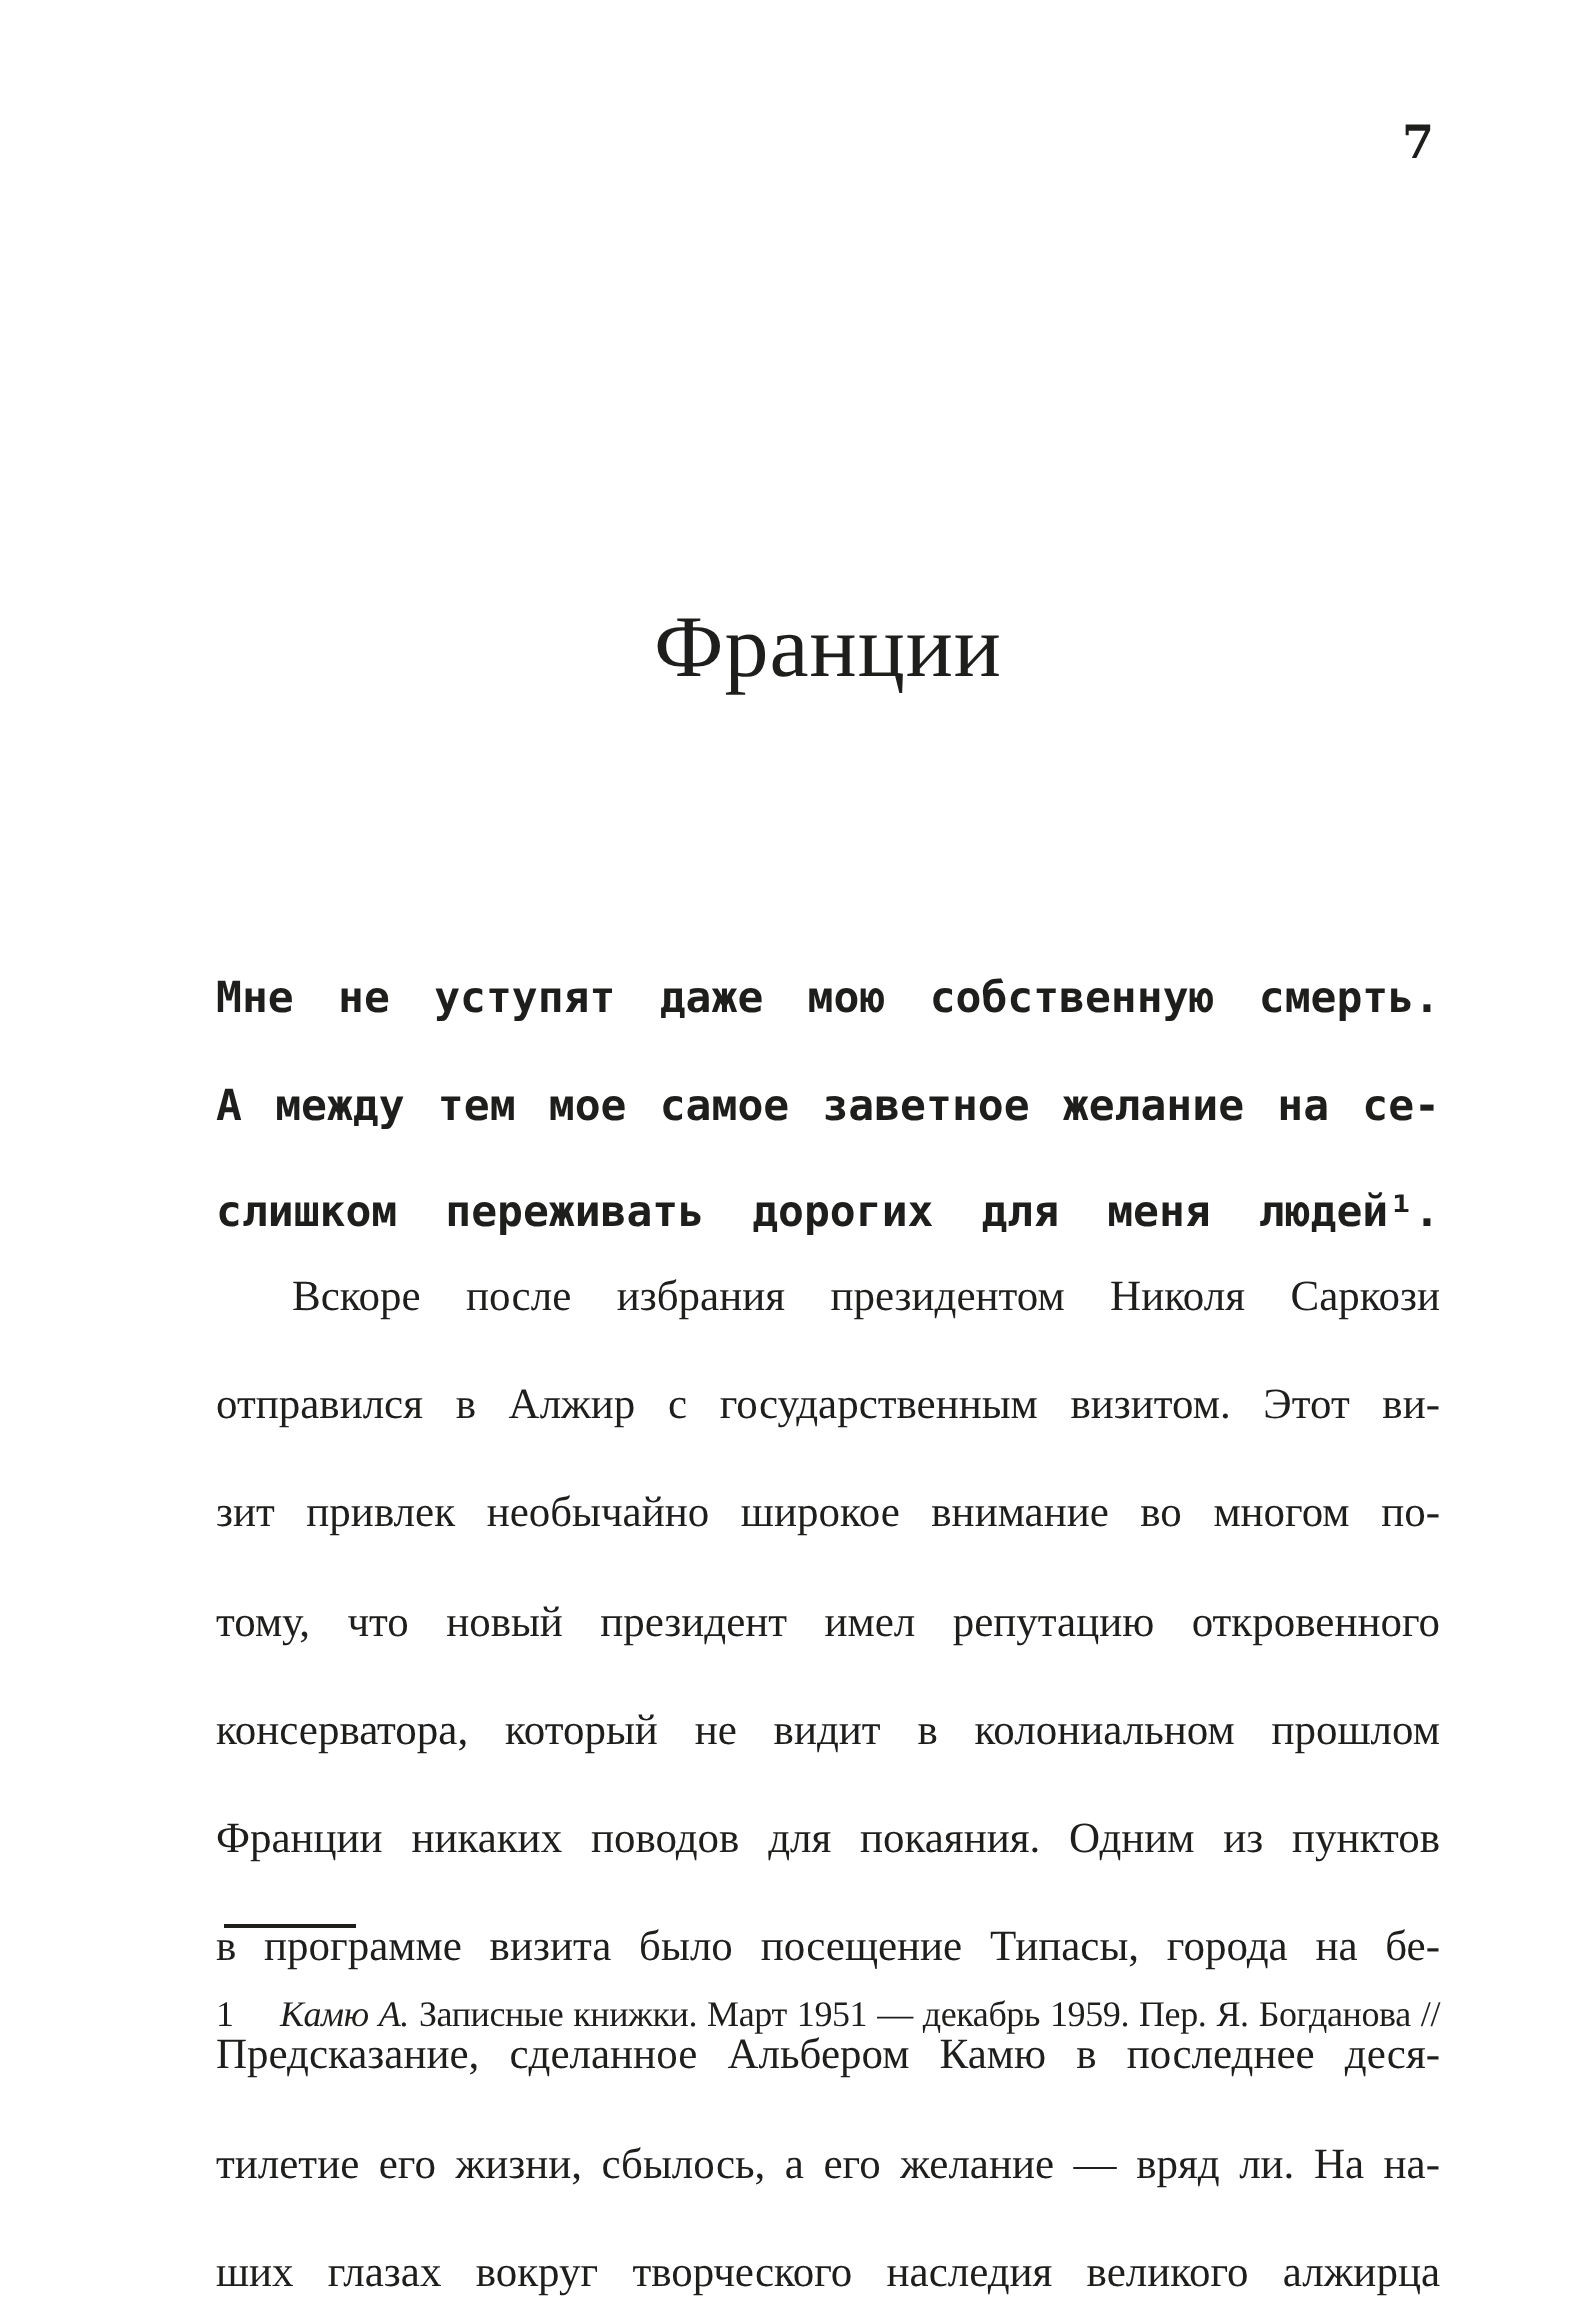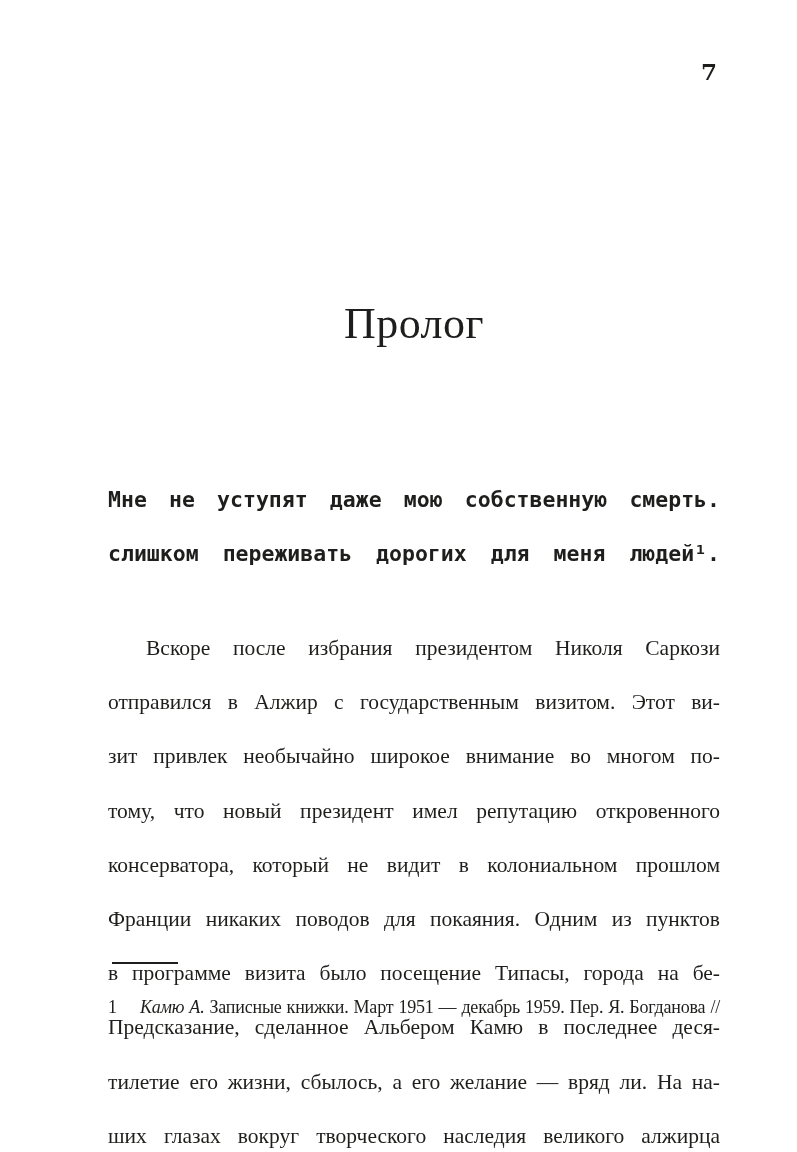--- a/index.html
+++ b/index.html
@@ -96,24 +96,25 @@
     font-style: italic;
   }
 </style>
 </head>
 <body>
 
 <div class="page">
 
   <div class="page-number">7</div>
 
-  <h1 class="chapter-title" style="margin:0; font-weight:500;">Пролог</h1>
+  <h1 class="chapter-title" style="margin:0; font-weight:500;">Франции</h1>
 
   <div class="epigraph">
     <div class="jline">Мне не уступят даже мою собственную смерть.</div>
+    <div class="jline">А между тем мое самое заветное желание на се-</div>
     <div class="jline">слишком переживать дорогих для меня людей¹.</div>
   </div>
 
   <div class="body-text">
     <div>
       <div class="jline indent">Вскоре после избрания президентом Николя Саркози</div>
       <div class="jline">отправился в Алжир с государственным визитом. Этот ви-</div>
       <div class="jline">зит привлек необычайно широкое внимание во многом по-</div>
       <div class="jline">тому, что новый президент имел репутацию откровенного</div>
       <div class="jline">консерватора, который не видит в колониальном прошлом</div>

